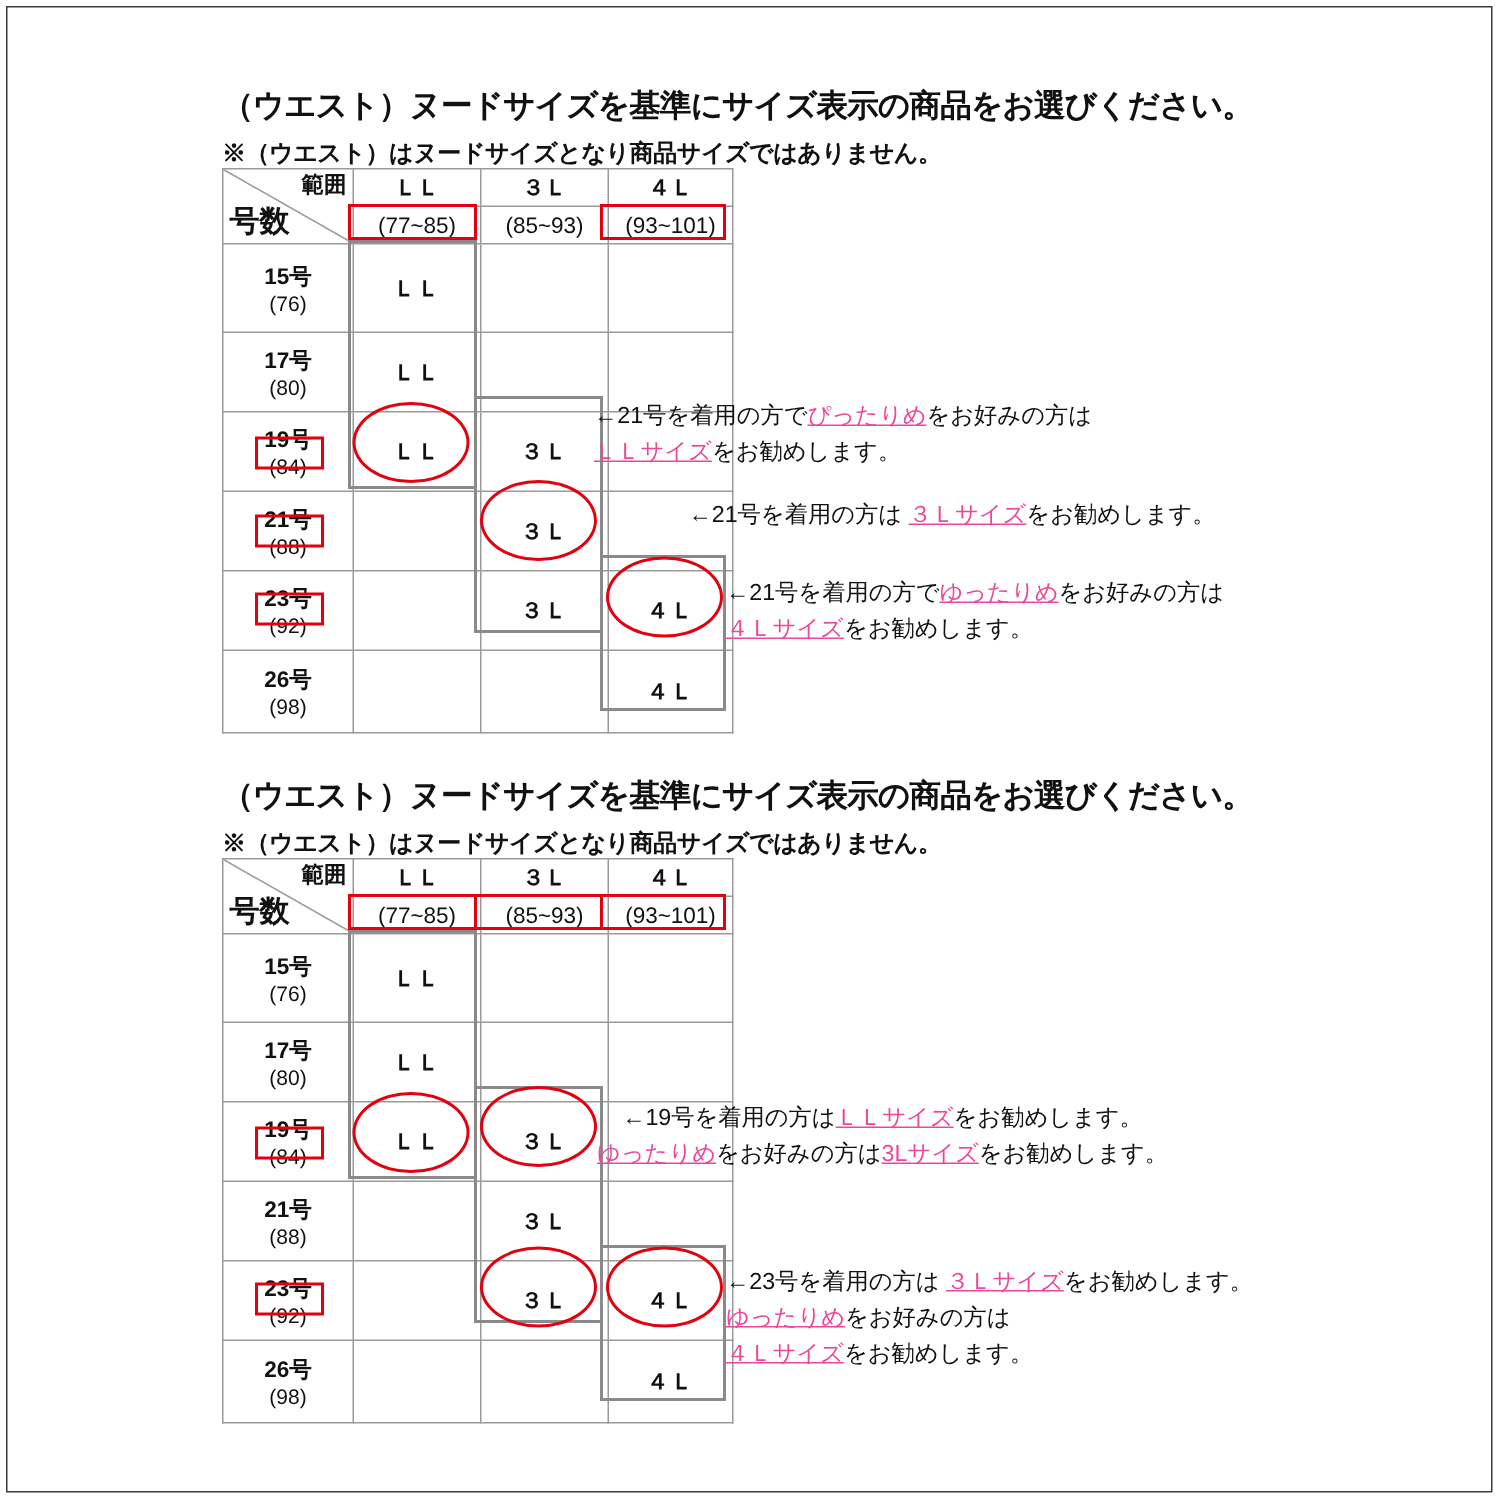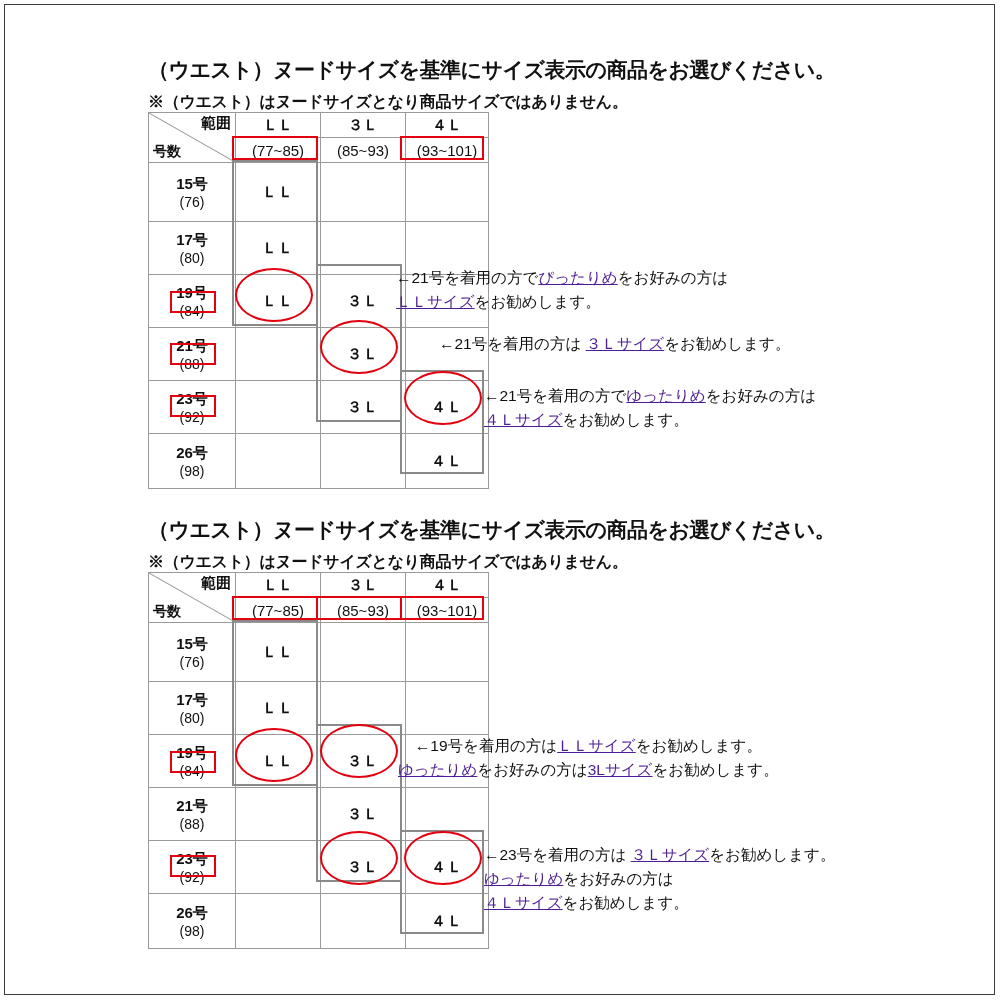--- a/index.html
+++ b/index.html
@@ -41,33 +41,33 @@
     padding:0;
     background:transparent;
   }
   .hd{font-weight:bold;font-size:16px;}
   .rng{font-size:13px;}
   .corner{position:relative;}
   .corner .slash{
     position:absolute;left:0;top:0;width:100%;height:100%;
   }
   .corner .t1{position:absolute;right:4px;top:1px;font-weight:bold;font-size:15px;}
-  .corner .t2{position:absolute;left:4px;bottom:1px;font-weight:bold;font-size:14px;}
+  .corner .t2{position:absolute;left:4px;bottom:1px;font-weight:bold;font-size:20px;}
   .sz{font-weight:bold;font-size:15px;}
   .nm{font-size:14px;}
   .val{font-weight:bold;font-size:19px;letter-spacing:1px;}
   .redbox{position:absolute;border:2.5px solid #e3000f;box-sizing:border-box;}
   .ellipse{
     position:absolute;border:2.5px solid #e3000f;border-radius:50%;
     box-sizing:border-box;
   }
   .graybox{position:absolute;border:2.5px solid #8a8a8a;box-sizing:border-box;}
   
   .note{position:absolute;font-size:15.5px;white-space:nowrap;line-height:1.55;}
-  .note .red{color:#4c1d95;}
+  .note .red{color:#ec4899;}
   .note .uline{text-decoration:underline;}
 </style>
 </head>
 <body>
 
 <div class="page-border"></div>
 
 <div class="block">
 
   <div class="title" style="left:148px;top:56px;">（ウエスト）ヌードサイズを基準にサイズ表示の商品をお選びください。</div>
@@ -167,21 +167,21 @@
 
   <div class="note" style="left:396px;top:266px;">
     <div>
       <span>←21号を着用の方で</span><span class="red uline">ぴったりめ</span><span>をお好みの方は</span>
     </div>
     <div>
       <span class="red uline">ＬＬサイズ</span><span>をお勧めします。</span>
     </div>
   </div>
 
-  <div class="note" style="left:396px;top:332px;padding-left:43px;">
+  <div class="note" style="left:416px;top:332px;padding-left:43px;">
     <div>
       <span>←21号を着用の方は </span><span class="red uline">３Ｌサイズ</span><span>をお勧めします。</span>
     </div>
   </div>
 
   <div class="note" style="left:484px;top:384px;">
     <div>
       <span>←21号を着用の方で</span><span class="red uline">ゆったりめ</span><span>をお好みの方は</span>
     </div>
     <div>

